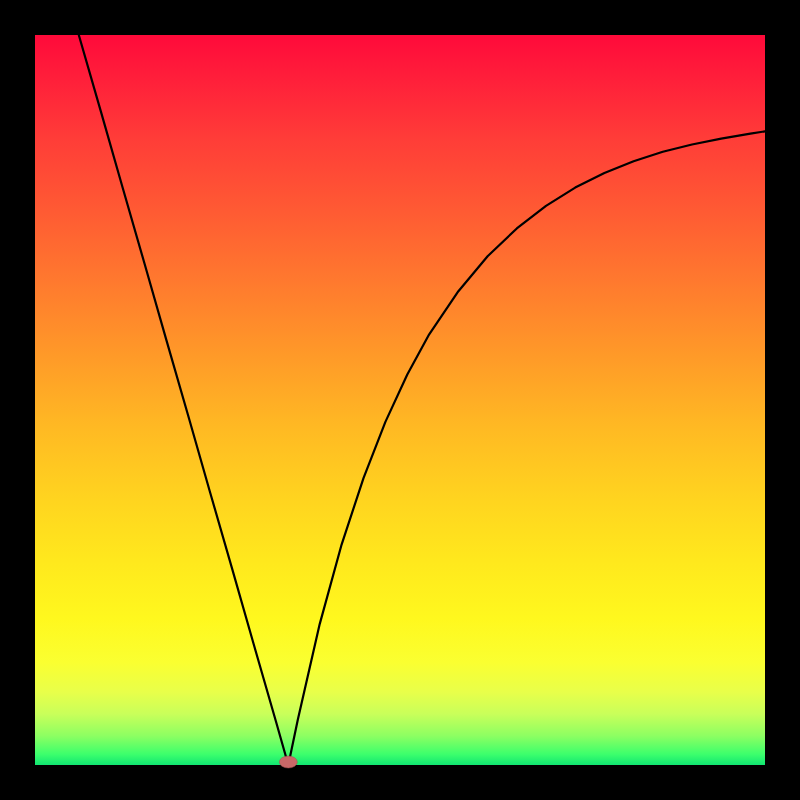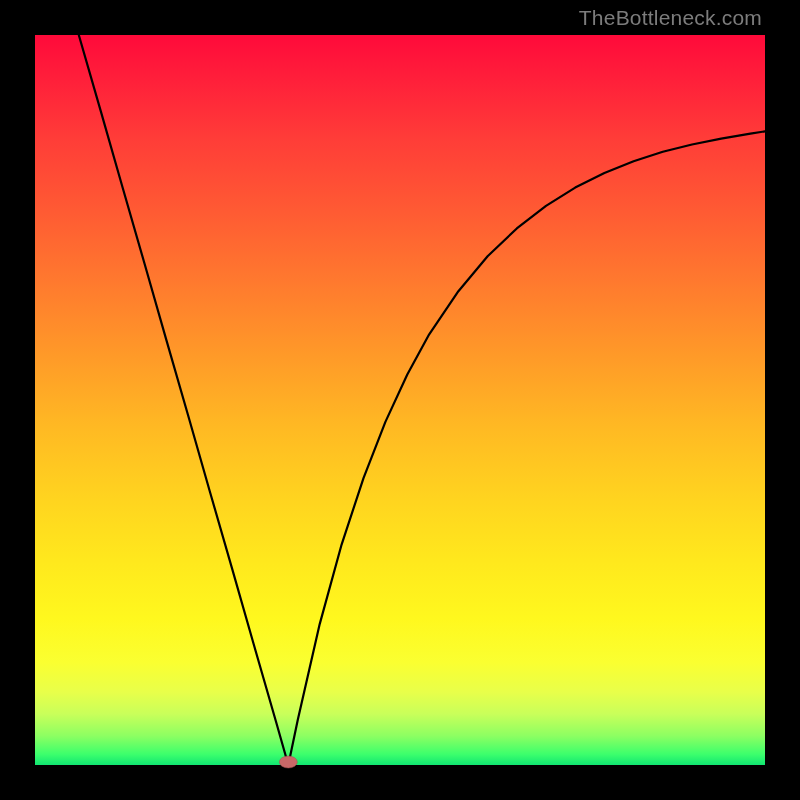--- a/index.html
+++ b/index.html
@@ -73,21 +73,20 @@
     fill: #c96868;
     stroke: #a54f4f;
     stroke-width: 0.5;
   }
 </style>
 </head>
 <body>
 
 <div class="frame">
 
-  <div class="watermark">TheBottleneck.com</div>
 
   <div class="plot-area">
     <svg class="curve-svg" viewBox="0 0 730 730" preserveAspectRatio="none">
       <path class="curve-path" d="M43.80 0.00 L65.70 75.92 L87.60 152.57 L109.50 228.49 L131.40 305.14 L153.30 381.06 L175.20 457.71 L197.10 533.63 L219.00 610.28 L240.90 686.20 L253.31 730.00 L262.80 684.74 L284.70 589.11 L306.60 509.54 L328.50 443.11 L350.40 386.90 L372.30 339.45 L394.20 299.30 L423.40 256.23 L452.60 221.19 L481.80 193.45 L511.00 170.82 L540.20 152.57 L569.40 137.97 L598.60 126.29 L627.80 116.80 L657.00 109.50 L686.20 103.66 L715.40 98.55 L730.00 96.36"></path>
       <ellipse class="marker" cx="253.31" cy="727.00" rx="9" ry="6"></ellipse>
     </svg>
   </div>
 
 </div>
 

